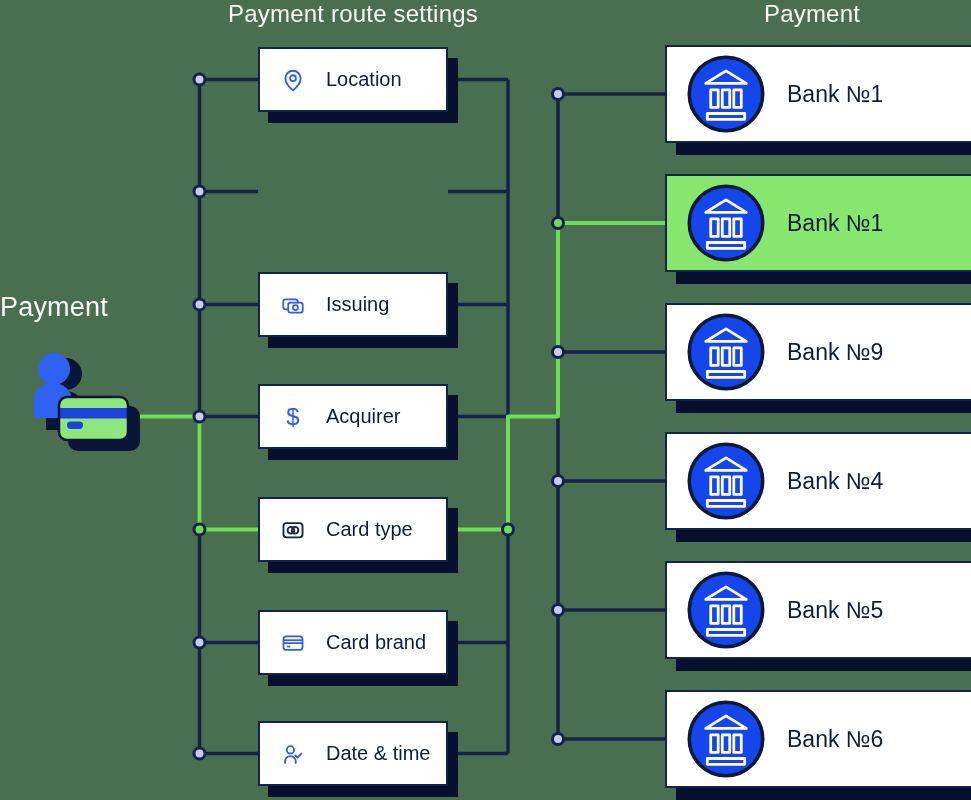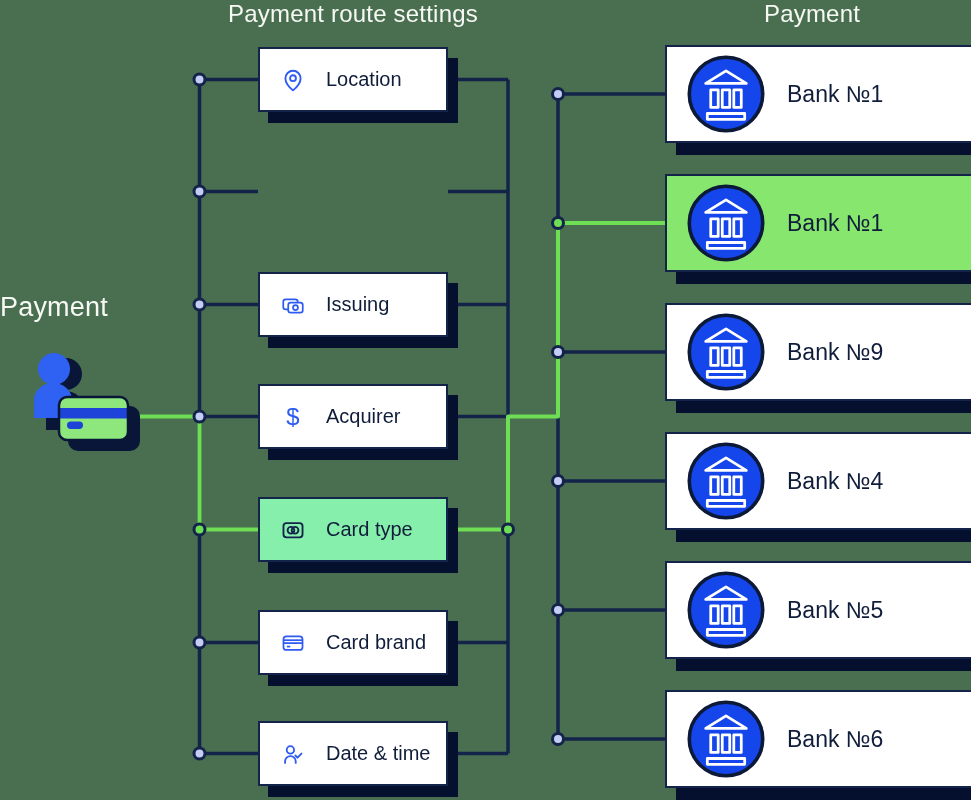--- a/index.html
+++ b/index.html
@@ -10,21 +10,21 @@
 
   .col-title{position:absolute;top:0;transform:translateX(-50%);color:#f7f9f5;
              font-size:24px;font-weight:400;letter-spacing:.2px;white-space:nowrap;z-index:3;}
   .source-title{position:absolute;left:0;top:292px;color:#f7f9f5;font-size:27px;
                 font-weight:400;letter-spacing:.2px;z-index:3;}
 
   .snode{position:absolute;left:258px;width:190px;height:65px;background:#ffffff;
          border:2px solid #13234a;box-shadow:10px 11px 0 #04102d;box-sizing:border-box;
          display:flex;align-items:center;gap:20px;padding-left:20px;z-index:2;}
   .snode .nlabel{color:#101d3a;font-size:20px;font-weight:500;white-space:nowrap;}
-  .snode.highlighted{background:#86efac;}
+  .snode.highlighted{background:#ffffff;}
 
   .bnode{position:absolute;left:665px;width:322px;height:98px;background:#ffffff;
          border:2.5px solid #13234a;box-shadow:11px 12px 0 #04102d;box-sizing:border-box;
          display:flex;align-items:center;gap:22px;padding-left:20px;z-index:2;}
   .bnode .nlabel{color:#101d3a;font-size:23px;font-weight:500;white-space:nowrap;}
   .bnode.highlighted{background:#87e66e;}
 
   .nicon{display:inline-flex;flex:0 0 auto;}
 </style>
 </head>

